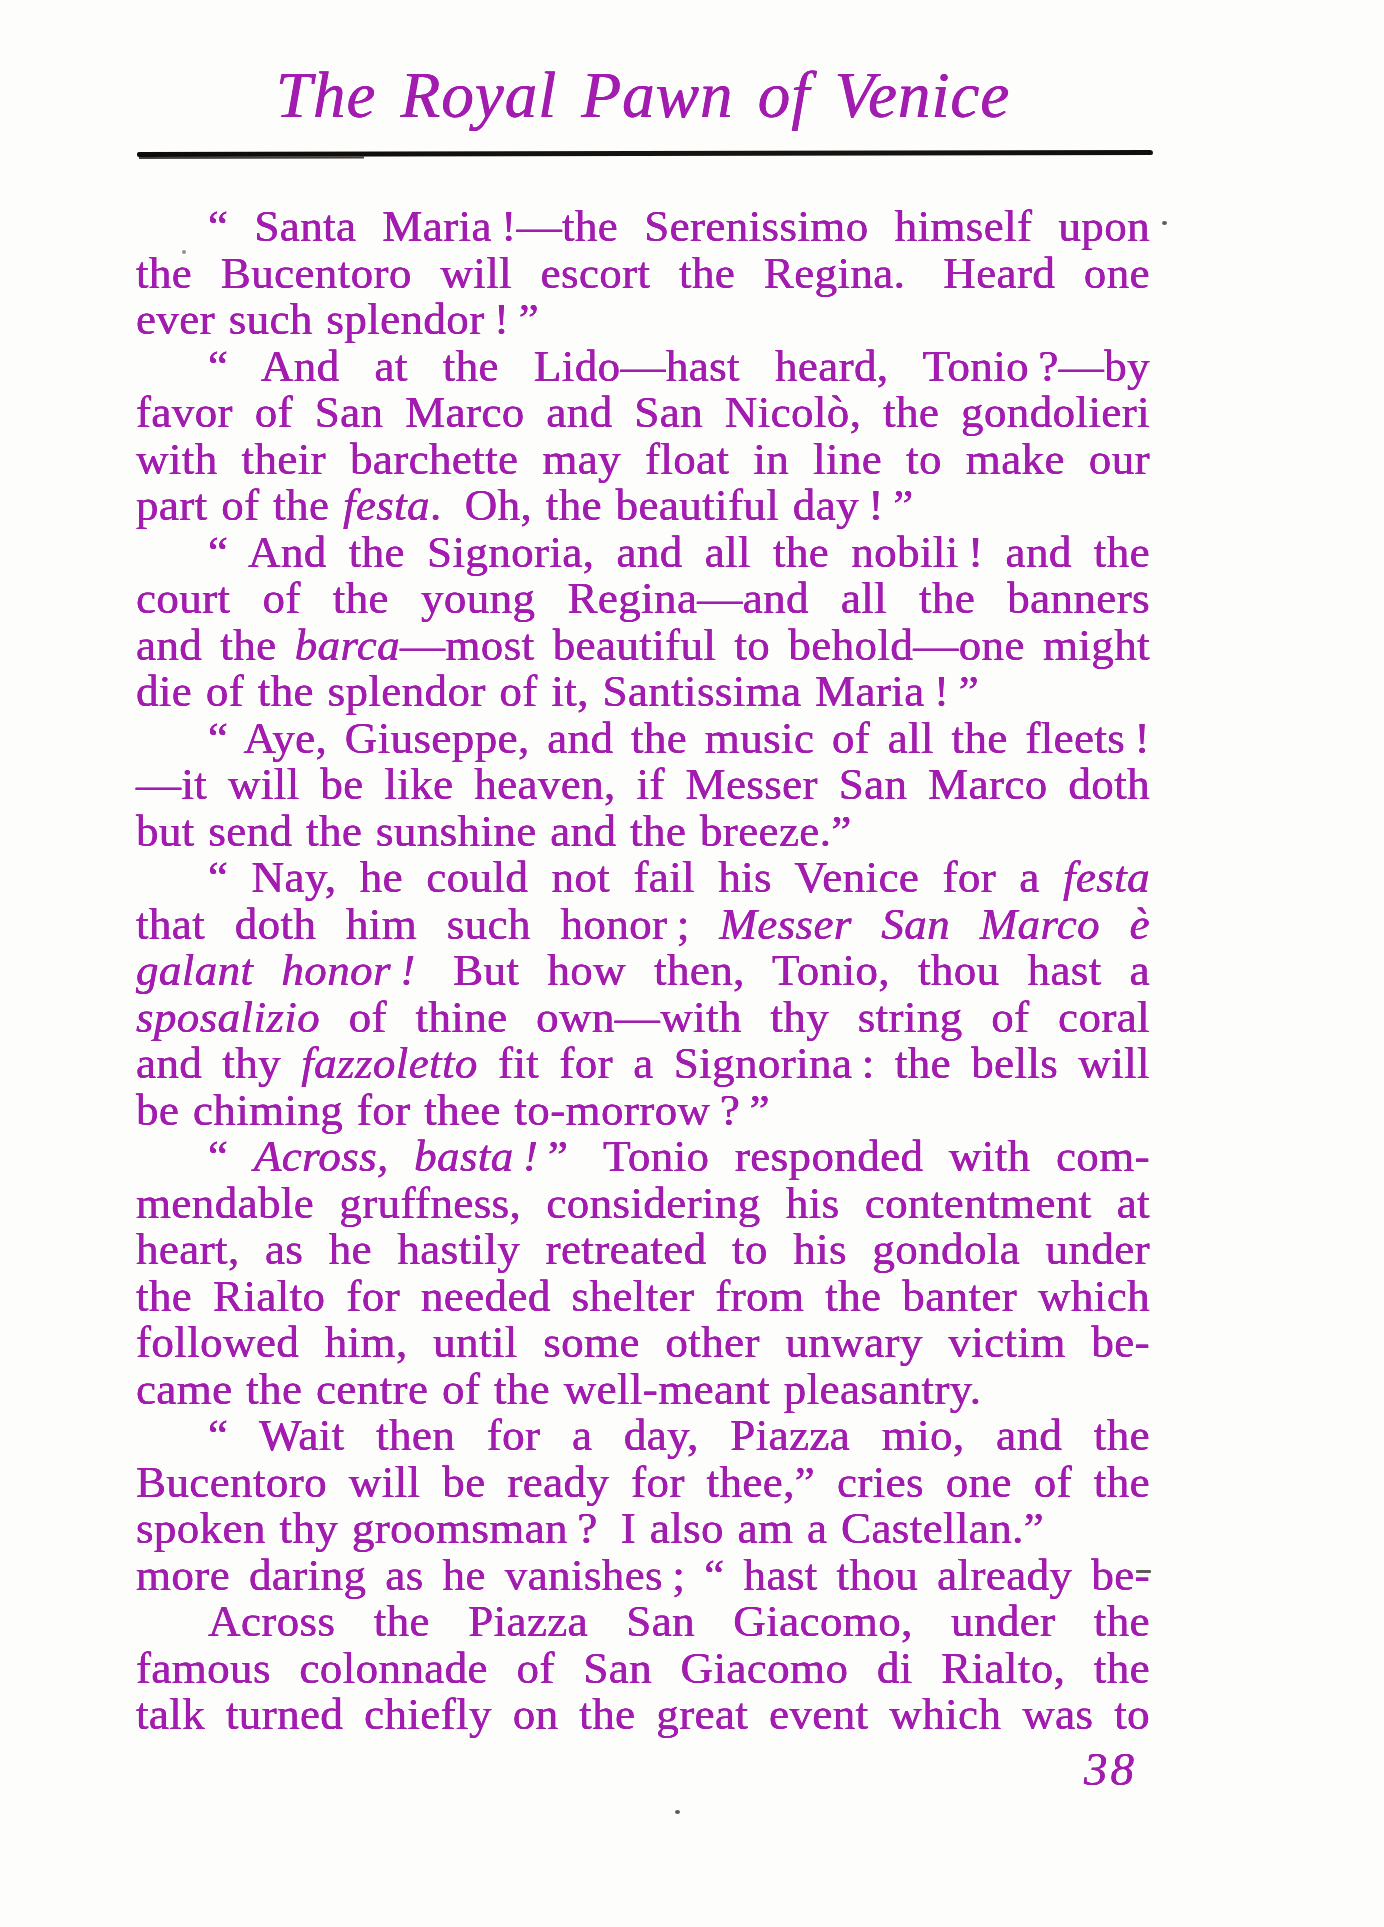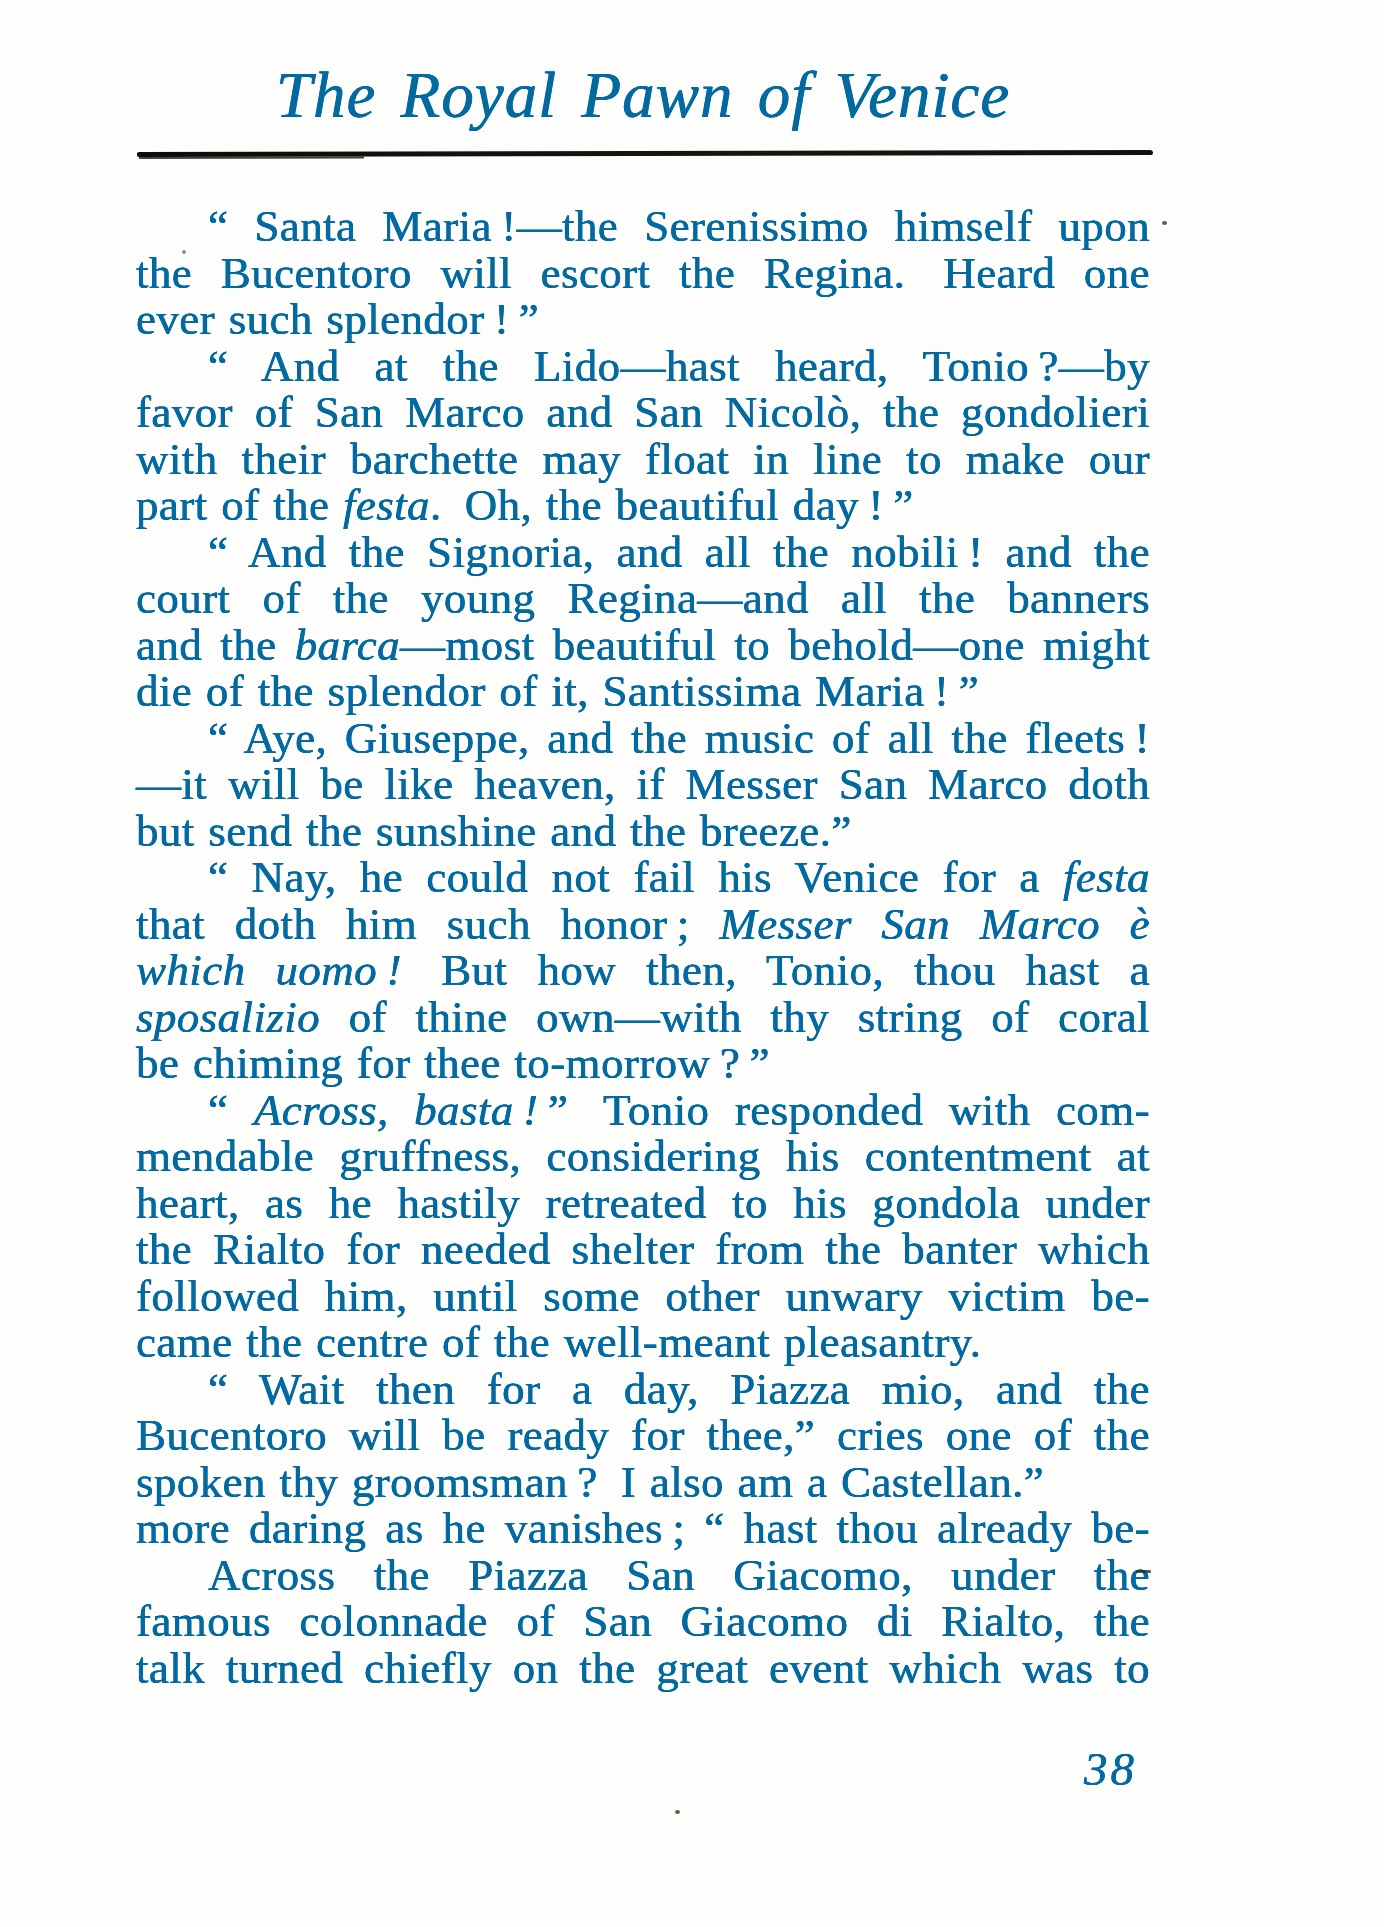--- a/index.html
+++ b/index.html
@@ -94,21 +94,21 @@
     opacity: 0.75;
   }
   .speck.s1 { left: 1162px; top: 221px; width: 5px; height: 4px; }
   .speck.s2 { left: 675px;  top: 1810px; width: 5px; height: 4px; }
   .speck.s3 { left: 1136px; top: 1570px; width: 15px; height: 3px; border-radius: 1px; }
   .speck.s4 { left: 182px;  top: 250px; width: 4px; height: 4px; opacity: 0.5; }
 </style>
 </head>
 <body>
 
-<div class="page" style="background: rgb(253, 253, 251); color: #0369a1;">
+<div class="page" style="background: rgb(253, 253, 251); color: #a21caf;">
 
   <h1 class="running-head">The Royal Pawn of Venice</h1>
 
   <div class="head-rule"></div>
 
   <main class="body-text" id="bodyText">
       <div class="line indent"><span>“ Santa Maria !—the Serenissimo himself upon</span></div>
       <div class="line"><span>the Bucentoro will escort the Regina.  Heard one</span></div>
       <div class="line end"><span>ever such splendor ! ”</span></div>
       <div class="line indent"><span>“ And at the Lido—hast heard, Tonio ?—by</span></div>
@@ -117,22 +117,23 @@
       <div class="line end"><span>part of the </span><i>festa</i><span>.  Oh, the beautiful day ! ”</span></div>
       <div class="line indent"><span>“ And the Signoria, and all the nobili ! and the</span></div>
       <div class="line"><span>court of the young Regina—and all the banners</span></div>
       <div class="line"><span>and the </span><i>barca</i><span>—most beautiful to behold—one might</span></div>
       <div class="line end"><span>die of the splendor of it, Santissima Maria ! ”</span></div>
       <div class="line indent"><span>“ Aye, Giuseppe, and the music of all the fleets !</span></div>
       <div class="line"><span>—it will be like heaven, if Messer San Marco doth</span></div>
       <div class="line end"><span>but send the sunshine and the breeze.”</span></div>
       <div class="line indent"><span>“ Nay, he could not fail his Venice for a </span><i>festa</i></div>
       <div class="line"><span>that doth him such honor ; </span><i>Messer San Marco è</i></div>
-      <div class="line"><i>which uomo !</i><span>  But how then, Tonio, thou hast a</span></div>
+      <div class="line"><i>galant honor !</i><span>  But how then, Tonio, thou hast a</span></div>
       <div class="line"><i>sposalizio</i><span> of thine own—with thy string of coral</span></div>
+      <div class="line"><span>and thy </span><i>fazzoletto</i><span> fit for a Signorina : the bells will</span></div>
       <div class="line end"><span>be chiming for thee to-morrow ? ”</span></div>
       <div class="line indent"><span>“ </span><i>Across, basta !</i><span> ”  Tonio responded with com-</span></div>
       <div class="line"><span>mendable gruffness, considering his contentment at</span></div>
       <div class="line"><span>heart, as he hastily retreated to his gondola under</span></div>
       <div class="line"><span>the Rialto for needed shelter from the banter which</span></div>
       <div class="line"><span>followed him, until some other unwary victim be-</span></div>
       <div class="line end"><span>came the centre of the well-meant pleasantry.</span></div>
       <div class="line indent"><span>“ Wait then for a day, Piazza mio, and the</span></div>
       <div class="line"><span>Bucentoro will be ready for thee,” cries one of the</span></div>
       <div class="line end"><span>spoken thy groomsman ?  I also am a Castellan.”</span></div>

